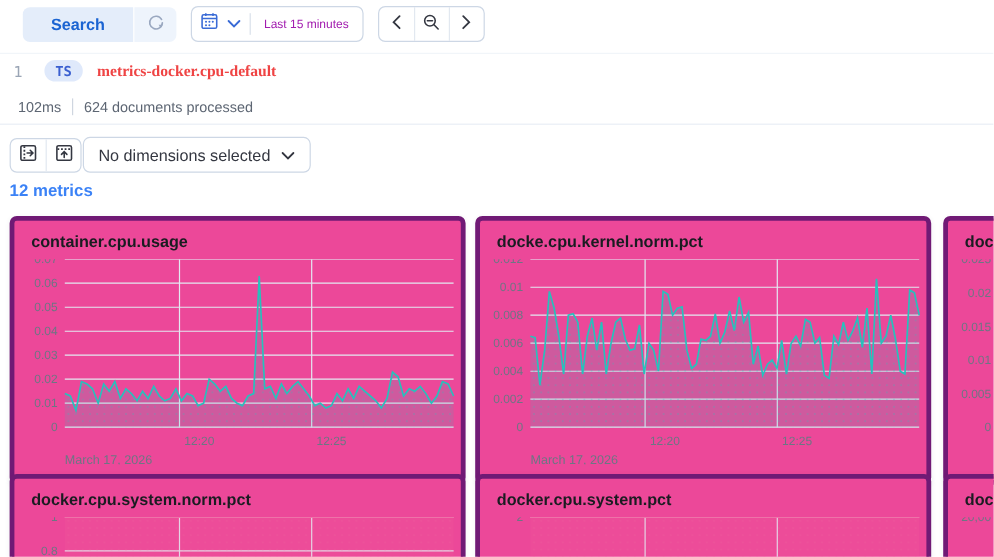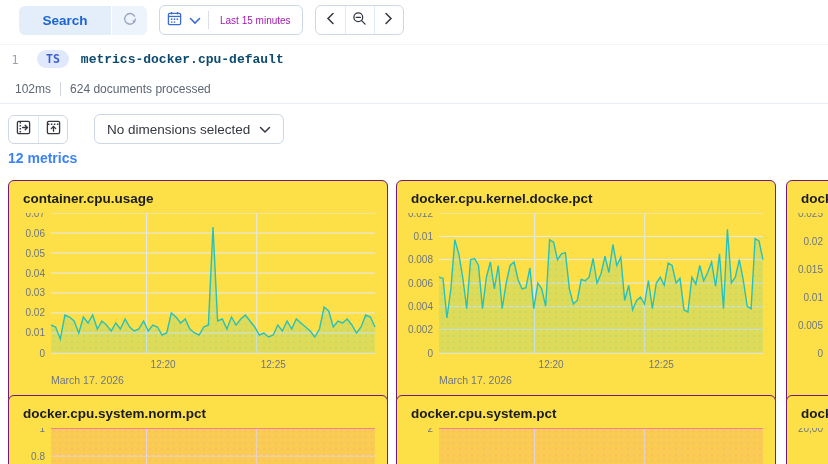--- a/index.html
+++ b/index.html
@@ -26,36 +26,36 @@
   .nav-cell { width:29px; height:100%; display:flex; align-items:center; justify-content:center; cursor:pointer; background:transparent; border:none; }
   .nav-cell + .nav-cell { border-left:1px solid #e2e8f0; }
   .rule-top { position:absolute; left:0; top:44px; width:828px; height:1px; background:#f1f5f9; }
   
   .query-row { position:absolute; top:49px; left:8px; display:flex; align-items:center; height:20px; }
   .line-no { width:14px; text-align:center; font-family:"DejaVu Sans Mono", monospace; font-size:12.5px; color:#9aa5b5; }
   .ts-badge {
     margin-left:15px; padding:2px 9px; border-radius:10px; background:#dfe9fb; color:#3a5fd0;
     font-family:"DejaVu Sans Mono", monospace; font-size:11.5px; font-weight:700;
   }
-  .query-text { margin-left:12px; font-family:Liberation Mono, monospace; font-size:13px; font-weight:600; color:#0c4a6e; }
+  .query-text { margin-left:12px; font-family:Liberation Serif, serif; font-size:13px; font-weight:600; color:#ef4444; }
   
   .status-row { position:absolute; top:82px; left:15px; display:flex; align-items:center; gap:9px; font-size:12px; color:#5d6673; }
   .status-divider { width:1px; height:14px; background:#cfd6e0; }
   .rule-status { position:absolute; left:0; top:103px; width:828px; height:1px; background:#e9eef5; }
   
-  .controls { position:absolute; top:114px; left:8px; display:flex; gap:26px; align-items:center; }
+  .controls { position:absolute; top:114px; left:8px; display:flex; gap:1px; align-items:center; }
   .icon-group { display:flex; height:29px; border:1px solid #cdd7e5; border-radius:6px; background:#fff; overflow:hidden; }
   .icon-cell { width:29px; display:flex; align-items:center; justify-content:center; cursor:pointer; background:transparent; border:none; }
   .icon-cell + .icon-cell { border-left:1px solid #e2e8f0; }
   .dropdown { display:flex; align-items:center; gap:9px; height:30px; padding:0 12px; border:1px solid #cdd7e5; border-radius:6px; background:#fff; font-size:13.5px; color:#343741; cursor:pointer; }
   .metrics-heading { position:absolute; top:150px; left:8px; font-size:14px; font-weight:700; color:#3b82f6; }
   
   .card {
-    position:absolute; width:380px; height:224px; background:#fde047;
-    border:1px solid #701a75; border-radius:6px; box-shadow:0 1px 4px rgba(50,60,90,0.06);
+    position:absolute; width:380px; height:224px; background:#ec4899;
+    border:4px solid #701a75; border-radius:6px; box-shadow:0 1px 4px rgba(50,60,90,0.06);
   }
   .card-title { position:absolute; top:10px; left:14px; font-size:13.5px; font-weight:700; color:#1a1c21; white-space:nowrap; }
   .chart { position:absolute; left:0; right:0; top:32px; bottom:0; }
   .chart svg text.tick { font-family:"Liberation Sans", sans-serif; font-size:10px; fill:#6d7684; }
   .chart svg text.date { font-size:10.5px; }
 </style>
 </head>
 <body>
 
 <div class="toolbar">
@@ -200,21 +200,21 @@
           <pattern id="dots0" width="6" height="6" patternUnits="userSpaceOnUse">
             <circle cx="3" cy="3" r="0.8" fill="#27c1bc" opacity="0.3"></circle>
           </pattern>
         </defs>
         <path d="M42.0,112.0 L46.6,114.0 L51.3,126.0 L55.9,102.0 L60.5,104.0 L65.1,108.0 L69.8,120.0 L74.4,104.0 L79.0,110.0 L83.7,102.0 L88.3,116.0 L92.9,108.0 L97.5,112.0 L102.2,118.0 L106.8,110.0 L111.4,116.0 L116.1,106.0 L120.7,114.0 L125.3,118.0 L129.9,116.0 L134.6,108.0 L139.2,118.0 L143.8,112.0 L148.5,114.0 L153.1,122.0 L157.7,120.0 L162.3,100.0 L167.0,104.0 L171.6,110.0 L176.2,106.0 L180.9,116.0 L185.5,120.0 L190.1,122.0 L194.7,114.0 L199.4,112.0 L204.0,14.0 L208.6,108.0 L213.3,106.0 L217.9,116.0 L222.5,104.0 L227.1,112.0 L231.8,106.0 L236.4,102.0 L241.0,108.0 L245.7,114.0 L250.3,122.0 L254.9,120.0 L259.5,124.0 L264.2,122.0 L268.8,112.0 L273.4,118.0 L278.1,108.0 L282.7,116.0 L287.3,106.0 L291.9,110.0 L296.6,114.0 L301.2,118.0 L305.8,124.0 L310.5,116.0 L315.1,94.0 L319.7,98.0 L324.3,114.0 L329.0,108.0 L333.6,110.0 L338.2,106.0 L342.9,112.0 L347.5,120.0 L352.1,114.0 L356.7,102.0 L361.4,104.0 L366.0,114.0 L366,140 L42,140 Z" fill="rgba(39,193,188,0.15)"></path>
         <path d="M42.0,112.0 L46.6,114.0 L51.3,126.0 L55.9,102.0 L60.5,104.0 L65.1,108.0 L69.8,120.0 L74.4,104.0 L79.0,110.0 L83.7,102.0 L88.3,116.0 L92.9,108.0 L97.5,112.0 L102.2,118.0 L106.8,110.0 L111.4,116.0 L116.1,106.0 L120.7,114.0 L125.3,118.0 L129.9,116.0 L134.6,108.0 L139.2,118.0 L143.8,112.0 L148.5,114.0 L153.1,122.0 L157.7,120.0 L162.3,100.0 L167.0,104.0 L171.6,110.0 L176.2,106.0 L180.9,116.0 L185.5,120.0 L190.1,122.0 L194.7,114.0 L199.4,112.0 L204.0,14.0 L208.6,108.0 L213.3,106.0 L217.9,116.0 L222.5,104.0 L227.1,112.0 L231.8,106.0 L236.4,102.0 L241.0,108.0 L245.7,114.0 L250.3,122.0 L254.9,120.0 L259.5,124.0 L264.2,122.0 L268.8,112.0 L273.4,118.0 L278.1,108.0 L282.7,116.0 L287.3,106.0 L291.9,110.0 L296.6,114.0 L301.2,118.0 L305.8,124.0 L310.5,116.0 L315.1,94.0 L319.7,98.0 L324.3,114.0 L329.0,108.0 L333.6,110.0 L338.2,106.0 L342.9,112.0 L347.5,120.0 L352.1,114.0 L356.7,102.0 L361.4,104.0 L366.0,114.0 L366,140 L42,140 Z" fill="url(#dots0)"></path>
         <path d="M42.0,112.0 L46.6,114.0 L51.3,126.0 L55.9,102.0 L60.5,104.0 L65.1,108.0 L69.8,120.0 L74.4,104.0 L79.0,110.0 L83.7,102.0 L88.3,116.0 L92.9,108.0 L97.5,112.0 L102.2,118.0 L106.8,110.0 L111.4,116.0 L116.1,106.0 L120.7,114.0 L125.3,118.0 L129.9,116.0 L134.6,108.0 L139.2,118.0 L143.8,112.0 L148.5,114.0 L153.1,122.0 L157.7,120.0 L162.3,100.0 L167.0,104.0 L171.6,110.0 L176.2,106.0 L180.9,116.0 L185.5,120.0 L190.1,122.0 L194.7,114.0 L199.4,112.0 L204.0,14.0 L208.6,108.0 L213.3,106.0 L217.9,116.0 L222.5,104.0 L227.1,112.0 L231.8,106.0 L236.4,102.0 L241.0,108.0 L245.7,114.0 L250.3,122.0 L254.9,120.0 L259.5,124.0 L264.2,122.0 L268.8,112.0 L273.4,118.0 L278.1,108.0 L282.7,116.0 L287.3,106.0 L291.9,110.0 L296.6,114.0 L301.2,118.0 L305.8,124.0 L310.5,116.0 L315.1,94.0 L319.7,98.0 L324.3,114.0 L329.0,108.0 L333.6,110.0 L338.2,106.0 L342.9,112.0 L347.5,120.0 L352.1,114.0 L356.7,102.0 L361.4,104.0 L366.0,114.0" fill="none" stroke="#27c1bc" stroke-width="1.4"></path>
       </svg></div>
 </div>
 <div class="card" style="left:396px; top:180px;">
-  <div class="card-title">docker.cpu.kernel.docke.pct</div>
+  <div class="card-title">docke.cpu.kernel.norm.pct</div>
   <div class="chart"><svg width="378" height="171">
         <line x1="42" y1="0" x2="366" y2="0" stroke="#e3e9f2"></line>
         <text x="36" y="3.5" text-anchor="end" class="tick">0.012</text>
         <line x1="42" y1="23.380000000000003" x2="366" y2="23.380000000000003" stroke="#e3e9f2"></line>
         <text x="36" y="26.880000000000003" text-anchor="end" class="tick">0.01</text>
         <line x1="42" y1="46.620000000000005" x2="366" y2="46.620000000000005" stroke="#e3e9f2"></line>
         <text x="36" y="50.120000000000005" text-anchor="end" class="tick">0.008</text>
         <line x1="42" y1="70" x2="366" y2="70" stroke="#e3e9f2"></line>
         <text x="36" y="73.5" text-anchor="end" class="tick">0.006</text>
         <line x1="42" y1="93.38000000000001" x2="366" y2="93.38000000000001" stroke="#e3e9f2"></line>

